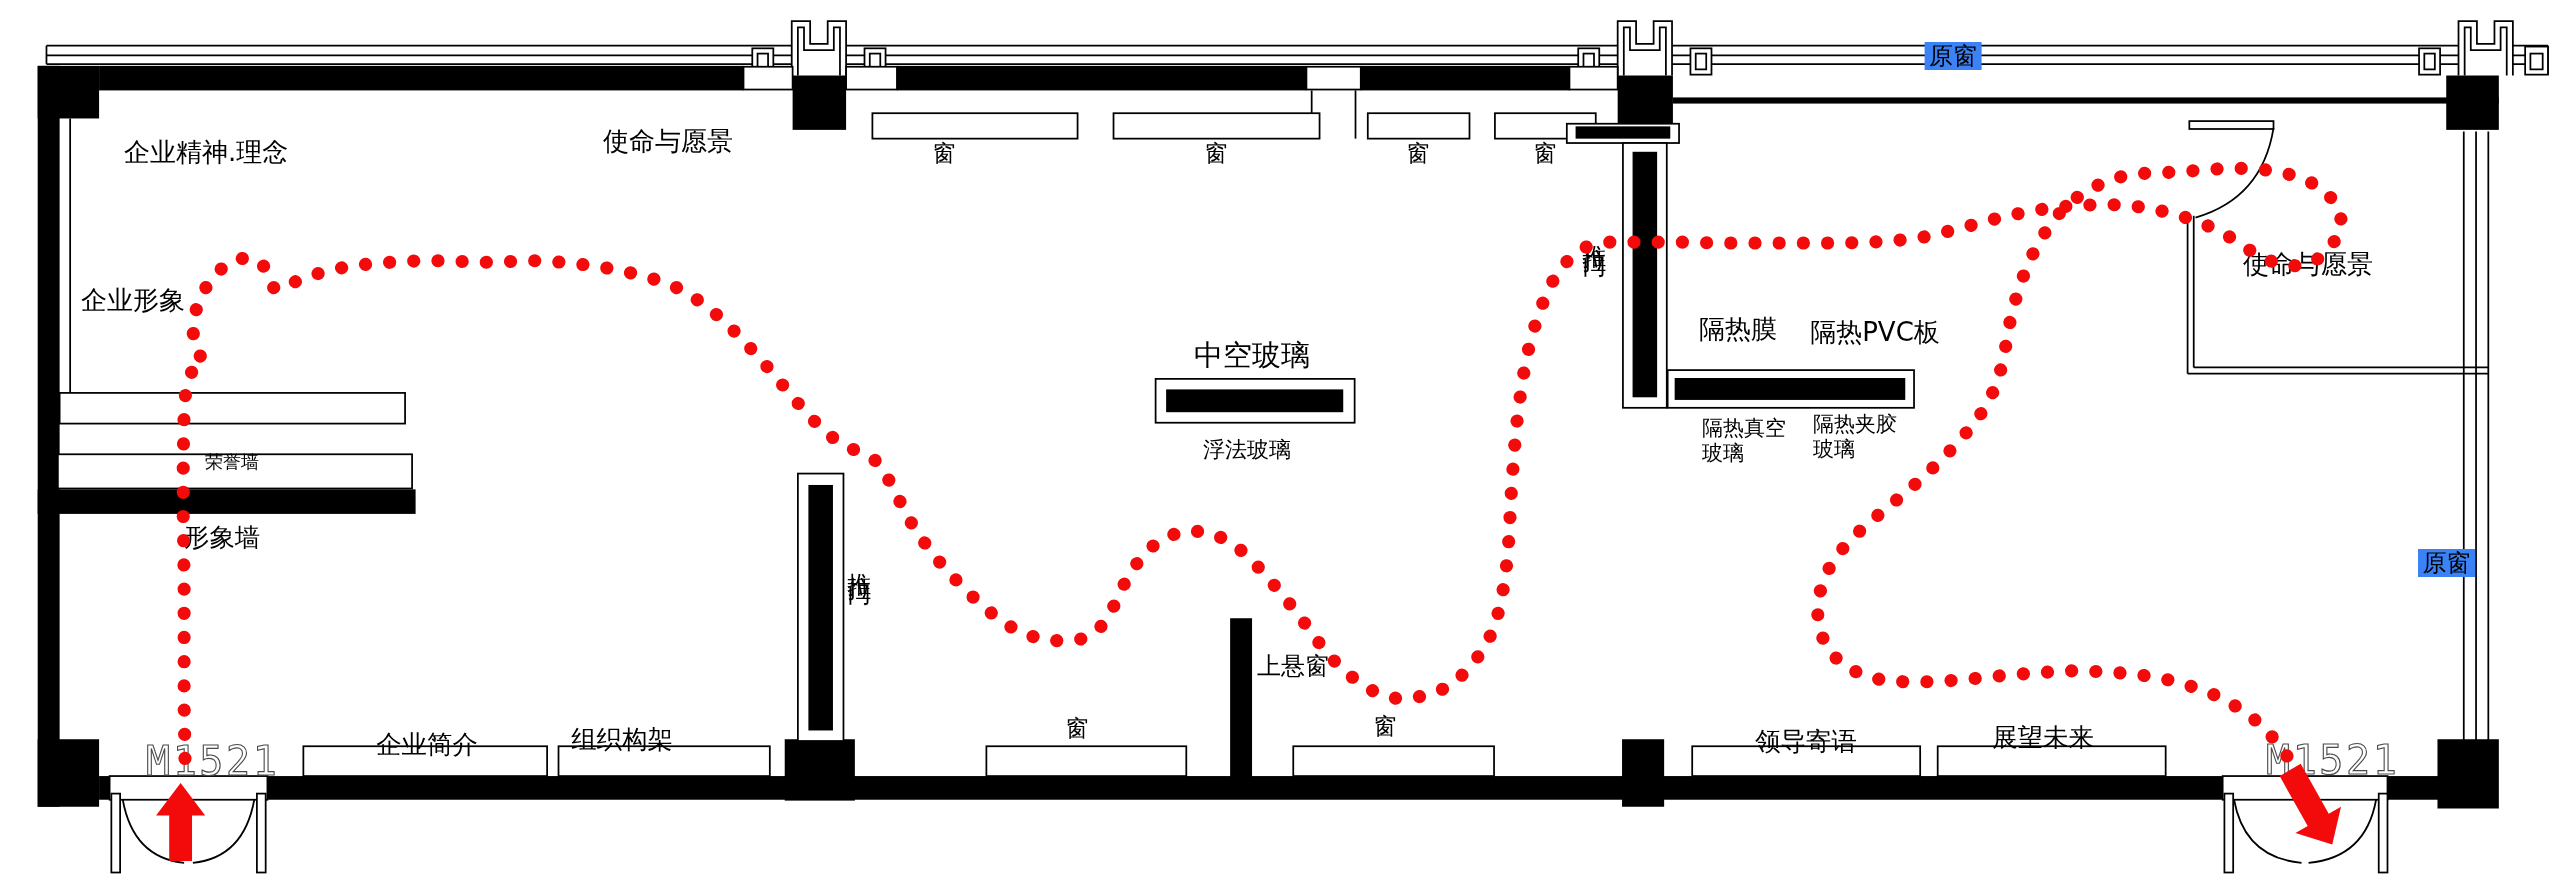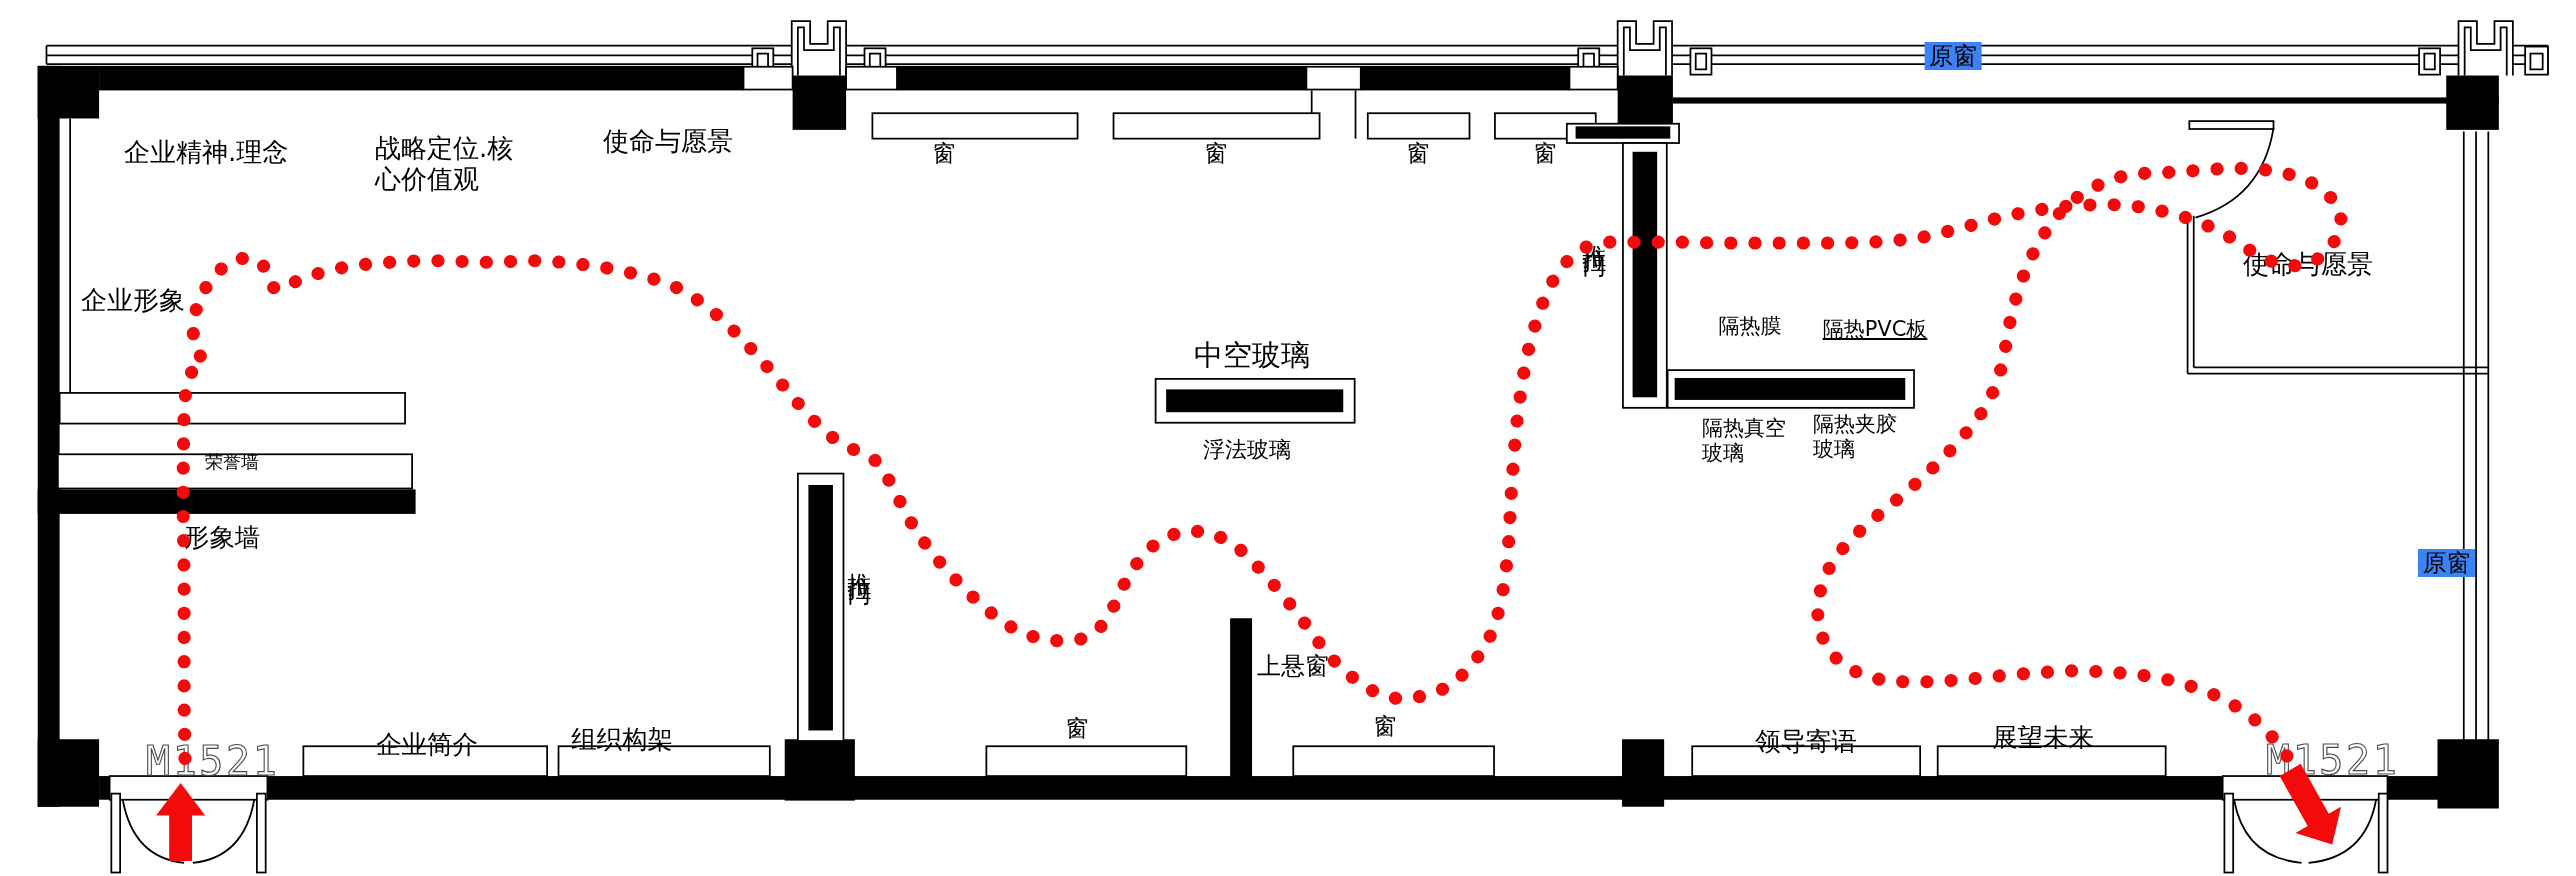--- a/index.html
+++ b/index.html
@@ -134,21 +134,20 @@
     </g>
     <g stroke="#000" stroke-width="2" fill="#fff">
       <rect x="2537" y="905" width="10" height="90"></rect>
       <rect x="2713" y="905" width="10" height="90"></rect>
       <path d="M 2548 912 Q 2560 978 2625 984" fill="none"></path>
       <path d="M 2710 912 Q 2698 978 2633 984" fill="none"></path>
     </g>
   </svg>
 
   <div class="lbl" style="left:124px;top:137px;font-size:26px;">企业精神.理念</div>
-  <div class="lbl wrap" style="left:375px;top:133px;font-size:26px;width:160px;">战略定位.核心价值观</div>
   <div class="lbl" style="left:603px;top:126px;font-size:26px;">使命与愿景</div>
   <div class="lbl ctr" style="left:944px;top:140px;font-size:23px;">窗</div>
   <div class="lbl ctr" style="left:1216px;top:140px;font-size:23px;">窗</div>
   <div class="lbl ctr" style="left:1418px;top:140px;font-size:23px;">窗</div>
   <div class="lbl ctr" style="left:1545px;top:140px;font-size:23px;">窗</div>
   <div class="lbl ctr wbg" style="left:1953px;top:42px;font-size:24px;">原窗</div>
 
   <div class="lbl" style="left:81px;top:285px;font-size:26px;">企业形象</div>
   <div class="lbl ctr" style="left:232px;top:451px;font-size:18px;">荣誉墙</div>
   <div class="lbl" style="left:184px;top:523px;font-size:25.4px;">形象墙</div>
@@ -161,22 +160,22 @@
   <div class="lbl ctr" style="left:1385px;top:713px;font-size:23px;">窗</div>
   <div class="lbl ctr" style="left:1806px;top:727px;">领导寄语</div>
   <div class="lbl ctr" style="left:2043px;top:723px;">展望未来</div>
   <div class="lbl mcode" style="left:2266px;top:737px;">M1521</div>
 
   <div class="lbl vert" style="left:845px;top:554px;font-size:24px;">推拉门</div>
   <div class="lbl ctr" style="left:1252px;top:338px;font-size:29px;">中空玻璃</div>
   <div class="lbl ctr" style="left:1247px;top:437px;font-size:22px;">浮法玻璃</div>
 
   <div class="lbl vert" style="left:1580px;top:226px;font-size:24px;">推拉门</div>
-  <div class="lbl ctr" style="left:1738px;top:314px;font-size:21px;margin-left:12px;">隔热膜</div>
-  <div class="lbl ctr" style="left:1875px;top:317px;font-size:21px;text-decoration:underline;">隔热PVC板</div>
+  <div class="lbl ctr" style="left:1738px;top:314px;font-size:26px;">隔热膜</div>
+  <div class="lbl ctr" style="left:1875px;top:317px;font-size:26px;">隔热PVC板</div>
   <div class="lbl wrap" style="left:1702px;top:416px;font-size:21px;width:95px;">隔热真空玻璃</div>
   <div class="lbl wrap" style="left:1813px;top:412px;font-size:21px;width:95px;">隔热夹胶玻璃</div>
   <div class="lbl" style="left:2243px;top:249px;font-size:26px;">使命与愿景</div>
   <div class="lbl wbg" style="left:2418px;top:549px;font-size:24px;">原窗</div>
 
   <svg class="routeLayer" width="2576" height="877" viewBox="0 0 2938 1000">
     <polyline fill="none" stroke="#f30a0a" stroke-width="15" stroke-linecap="round" stroke-linejoin="round" stroke-dasharray="0.1 27.5" points="211,865 210,800 210,730 210,660 209,590 209,520 210,470 212,444 220,420 233,412
               223,399 220,377 224,352 234,329 248,310 265,297 285,293 303,305 313,330
               330,324 352,315 376,308 402,303 430,300 460,298 492,297 524,298 556,299 588,298
               620,297 650,300 678,303 706,308 732,314 758,322 781,332

